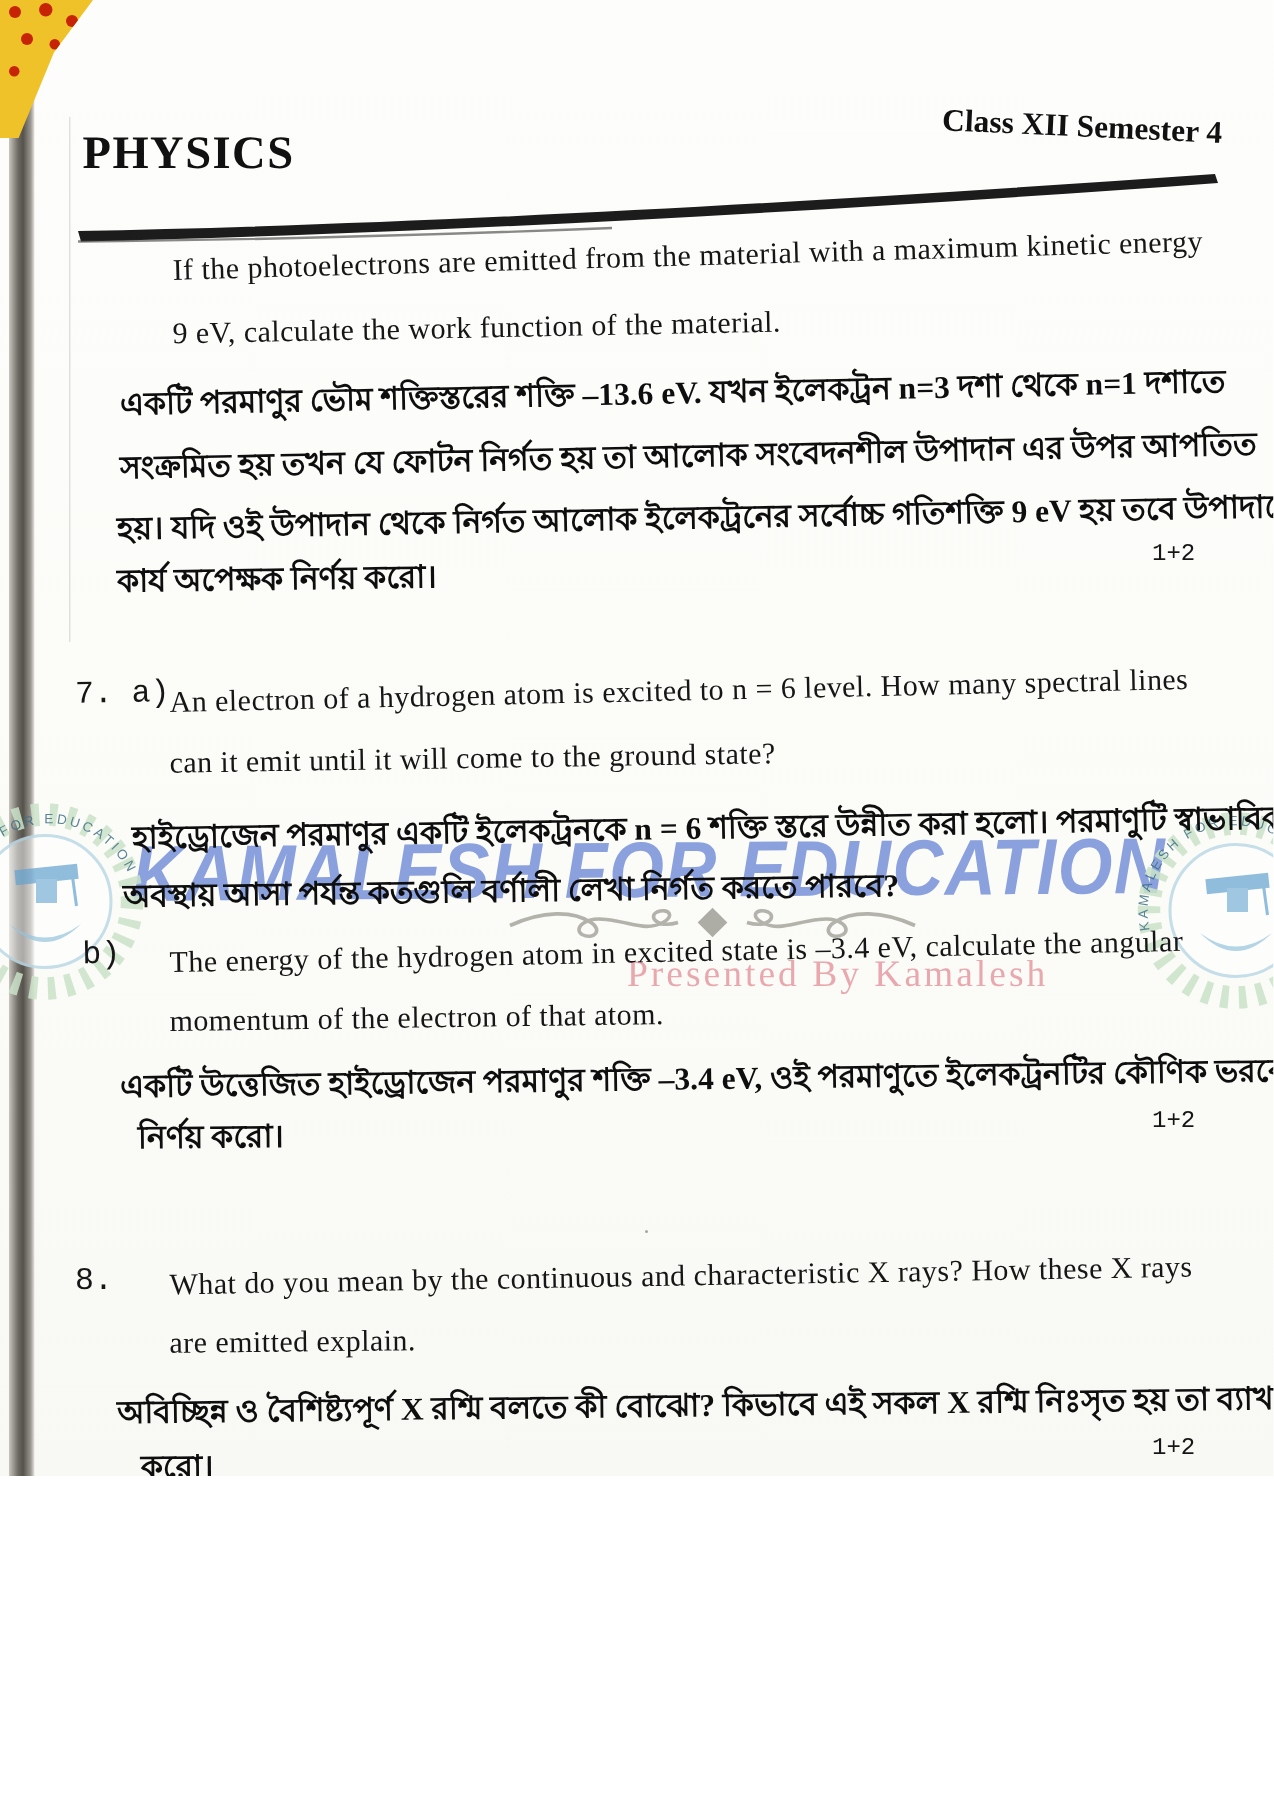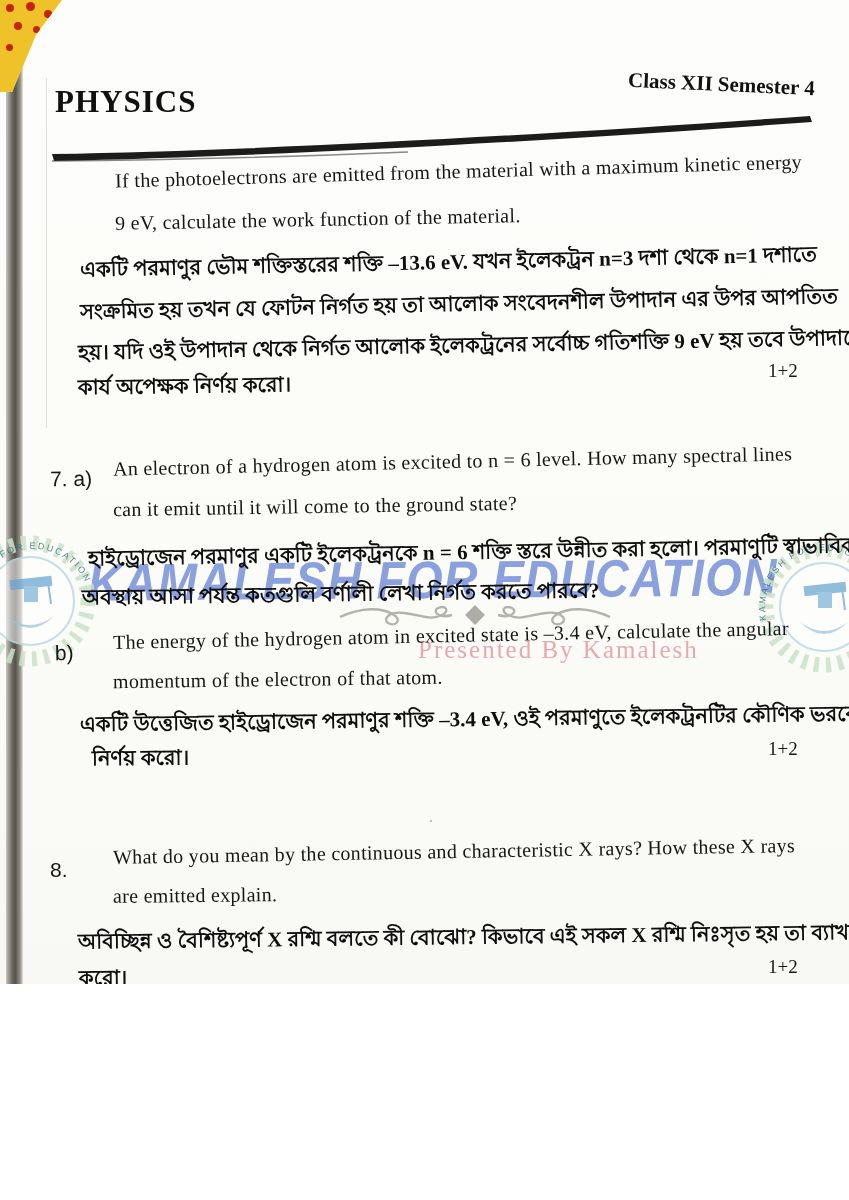--- a/index.html
+++ b/index.html
@@ -1,22 +1,22 @@
 <!DOCTYPE html>
 <html><head>
 <meta charset="utf-8">
 <style>
   html,body{margin:0;padding:0;}
   body{width:849px;height:1200px;overflow:hidden;background:#ffffff;}
   .page{position:relative;width:849px;height:984px;background:linear-gradient(180deg,#fdfdfb 0%,#fbfbf8 60%,#f8f8f5 100%);overflow:hidden;}
   .abs{position:absolute;white-space:nowrap;}
   .en{font-family:"Liberation Serif",serif;font-size:20px;color:#161616;letter-spacing:.3px;}
   .bn{font-family:"Liberation Serif",serif;font-size:21px;font-weight:600;color:#0e0e0e;}
-  .qnum{font-family:Liberation Sans, sans-serif;font-size:21px;color:#161616;margin-top:15px;}
-  .marks{font-family:Liberation Serif, serif;font-size:19px;color:#161616;}
+  .qnum{font-family:Liberation Mono, monospace;font-size:21px;color:#161616;}
+  .marks{font-family:Liberation Mono, monospace;font-size:16px;color:#161616;}
   .hdr-title{font-family:"Liberation Serif",serif;font-size:31px;font-weight:bold;color:#111;letter-spacing:1px;}
   .hdr-right{font-family:"Liberation Serif",serif;font-size:21px;font-weight:bold;color:#111;transform:rotate(2.6deg);}
   .wm-main{font-family:"Liberation Sans",sans-serif;font-size:47px;font-weight:bold;font-style:italic;
            color:rgba(112,140,216,.82);letter-spacing:1px;transform:scaleY(1.12) rotate(-.4deg);z-index:2;}
   .wm-presented{font-family:Liberation Serif, serif;font-size:25px;color:rgba(225,140,150,.75);letter-spacing:2px;z-index:2;}
   .wm-url{font-family:"Liberation Sans",sans-serif;font-size:20px;color:rgba(150,165,165,.8);letter-spacing:1px;z-index:2;}
   .spine{position:absolute;left:6px;top:58px;width:17px;height:1142px;z-index:1;
          background:linear-gradient(90deg,#c9c6c0 0%,#6e6a64 35%,#55514b 55%,#9a9690 85%,#e8e6e1 100%);}
   .spine-red{position:absolute;left:6px;top:1020px;width:15px;height:180px;z-index:1;
          background:linear-gradient(180deg,rgba(90,55,45,.25),rgba(140,35,20,.85));}
@@ -122,21 +122,21 @@
   <div class="abs en text-layer" style="left:113px;top:624px;transform:rotate(-1.2deg);">The energy of the hydrogen atom in excited state is –3.4 eV, calculate the angular</div>
   <div class="abs en text-layer" style="left:113px;top:668px;transform:rotate(-.8deg);">momentum of the electron of that atom.</div>
   <div class="abs bn text-layer" style="left:80px;top:703px;transform:rotate(-.8deg);">একটি উত্তেজিত হাইড্রোজেন পরমাণুর শক্তি –3.4 eV, ওই পরমাণুতে ইলেকট্রনটির কৌণিক ভরবেগ</div>
   <div class="abs bn text-layer" style="left:92px;top:742px;transform:rotate(-.5deg);">নির্ণয় করো।</div>
   <div class="abs marks text-layer" style="left:768px;top:738px;">1+2</div>
 
   <div class="abs qnum text-layer" style="left:50px;top:843px;">8.</div>
   <div class="abs en text-layer" style="left:113px;top:840px;transform:rotate(-1deg);">What do you mean by the continuous and characteristic X rays? How these X rays</div>
   <div class="abs en text-layer" style="left:113px;top:884px;transform:rotate(-.6deg);">are emitted explain.</div>
   <div class="abs bn text-layer" style="left:78px;top:921px;transform:rotate(-.7deg);">অবিচ্ছিন্ন ও বৈশিষ্ট্যপূর্ণ X রশ্মি বলতে কী বোঝো? কিভাবে এই সকল X রশ্মি নিঃসৃত হয় তা ব্যাখ্যা</div>
-  <div class="abs bn text-layer" style="left:79px;top:962px;transform:rotate(-.4deg);">করো।</div>
+  <div class="abs bn text-layer" style="left:94px;top:962px;transform:rotate(-.4deg);">করো।</div>
   <div class="abs marks text-layer" style="left:768px;top:956px;">1+2</div>
 
   <svg class="abs text-layer" style="left:60px;top:1094px;" width="765" height="18" viewBox="0 0 765 18">
     <path d="M2,13 C240,10 480,4 740,5" stroke="#1e1e1e" stroke-width="2.6" fill="none"></path>
   </svg>
   <div class="badge">
     <span>33</span>
   </div>
 
   <div class="abs" style="left:300px;top:1080px;width:3px;height:3px;background:rgba(40,40,40,.5);border-radius:50%;"></div>

